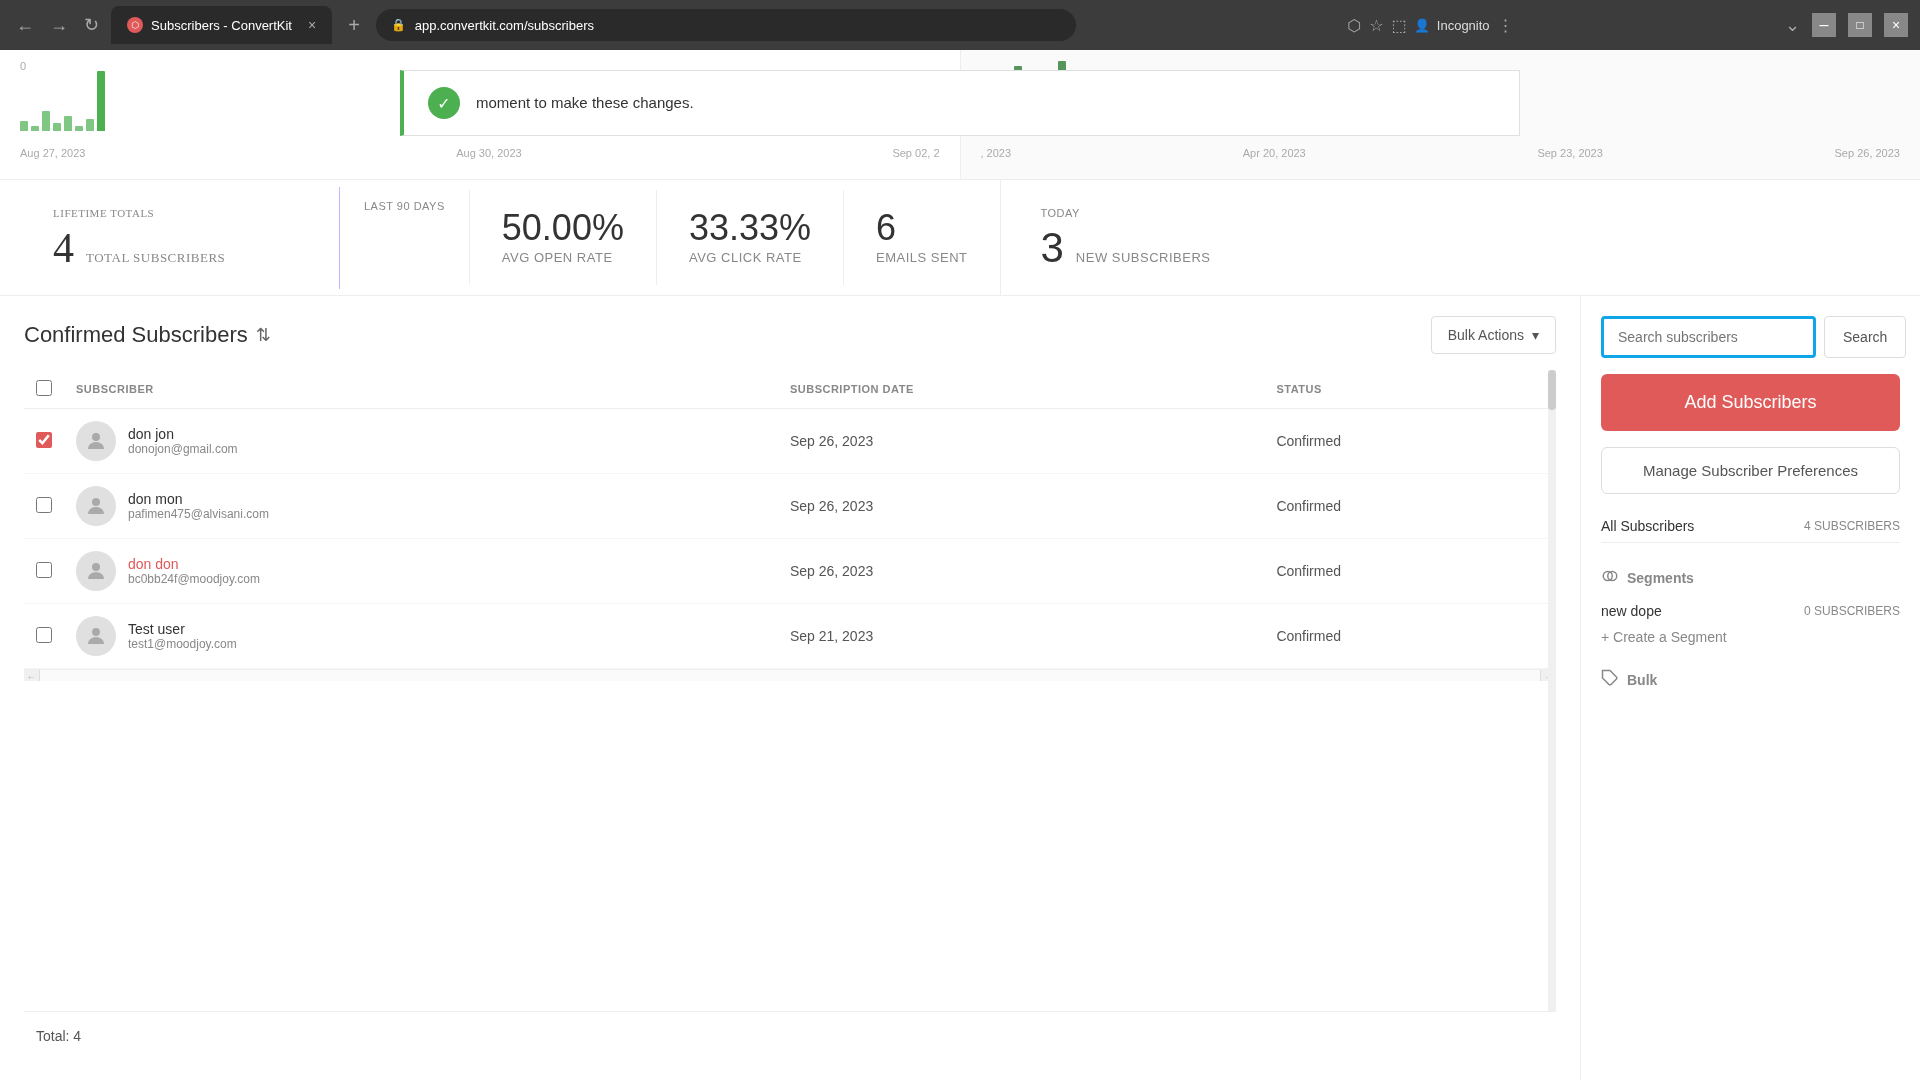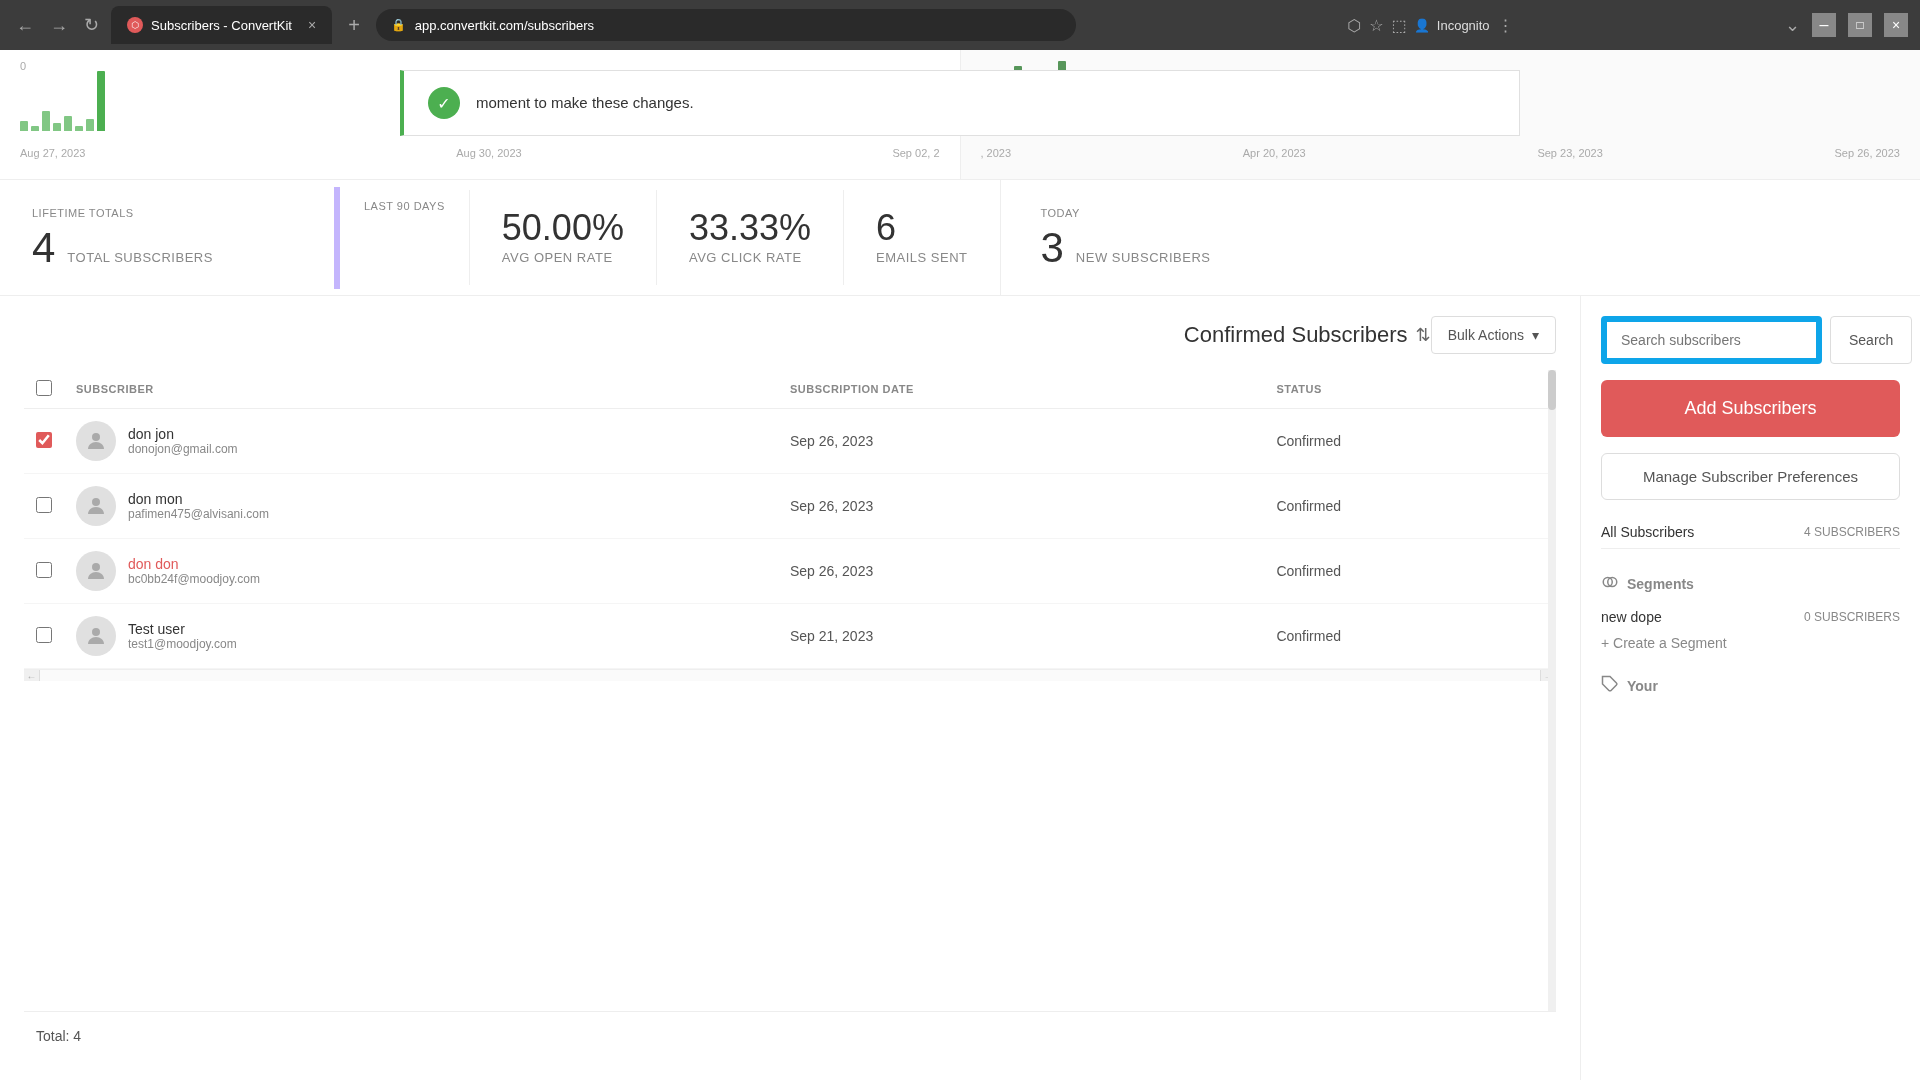--- a/index.html
+++ b/index.html
@@ -31,21 +31,21 @@
     .stat-label { font-size: 11px; color: #888; text-transform: uppercase; letter-spacing: 0.5px; margin-bottom: 4px; }
     .stat-value { font-size: 42px; font-weight: 300; color: #333; line-height: 1; }
     .stat-sublabel { font-size: 13px; color: #888; text-transform: uppercase; letter-spacing: 0.5px; margin-top: 4px; }
     .lifetime-label { font-size: 11px; color: #888; text-transform: uppercase; letter-spacing: 0.5px; margin-bottom: 8px; }
 
     
     .main-content { display: flex; flex: 1; overflow: hidden; }
 
     
     .subscriber-panel { flex: 1; padding: 20px 24px; overflow: hidden; display: flex; flex-direction: column; }
-    .panel-header { display: flex; align-items: center; justify-content: flex-end; margin-bottom: 16px; }
+    .panel-header { display: flex; align-items: center; justify-content: space-between; margin-bottom: 16px; }
     .panel-title { font-size: 22px; color: #333; font-weight: 400; display: flex; align-items: center; gap: 8px; }
     .sort-icon { color: #666; font-size: 18px; cursor: pointer; }
 
     .bulk-actions-btn { background: #fff; border: 1px solid #ddd; border-radius: 4px; padding: 10px 16px; font-size: 14px; color: #555; cursor: pointer; display: flex; align-items: center; gap: 8px; }
 
     
     .subscribers-table { width: 100%; border-collapse: collapse; font-size: 14px; }
     .table-header { border-bottom: 1px solid #eee; }
     .table-header th { padding: 10px 12px; text-align: left; font-size: 11px; color: #888; font-weight: 600; text-transform: uppercase; letter-spacing: 0.5px; }
     .table-header th:first-child { width: 40px; }
@@ -61,21 +61,21 @@
     .status-cell { color: #555; font-size: 14px; }
 
     .checkbox { width: 16px; height: 16px; cursor: pointer; accent-color: #e05a5a; }
 
     .total-row { padding: 16px 12px; font-size: 14px; color: #555; border-top: 1px solid #eee; }
 
     
     .right-panel { width: 340px; background: #fff; border-left: 1px solid #eee; padding: 20px; display: flex; flex-direction: column; gap: 16px; }
 
     .search-area { display: flex; gap: 8px; }
-    .search-input { flex: 1; padding: 10px 14px; border: 6px solid #0ea5e9; border-radius: 4px; font-size: 14px; color: #888; }
+    .search-input { flex: 1; padding: 10px 14px; border: 3px solid #0ea5e9; border-radius: 4px; font-size: 14px; color: #888; }
     .search-btn { background: #fff; border: 1px solid #ddd; border-radius: 4px; padding: 10px 18px; font-size: 14px; color: #555; cursor: pointer; }
 
     .add-subscribers-btn { background: #e05a5a; color: white; border: none; border-radius: 6px; padding: 18px; font-size: 18px; font-weight: 500; cursor: pointer; width: 100%; text-align: center; }
 
     .manage-prefs-btn { background: #fff; border: 1px solid #ddd; border-radius: 6px; padding: 14px; font-size: 15px; color: #555; cursor: pointer; width: 100%; text-align: center; }
 
     .all-subscribers-row { display: flex; align-items: center; justify-content: space-between; padding: 8px 0; border-bottom: 1px solid #eee; }
     .all-subscribers-label { font-size: 14px; color: #333; }
     .subscriber-count-badge { font-size: 12px; color: #888; }
 
@@ -187,21 +187,21 @@
       <div class="date-labels">
         <span>, 2023</span>
         <span>Apr 20, 2023</span>
         <span>Sep 23, 2023</span>
         <span>Sep 26, 2023</span>
       </div>
     </div>
   </div>
 
   <div class="stats-bar">
-    <div style="padding: 20px 32px; border-right: 6px solid #c4b5fd; min-width: 340px;">
+    <div style="padding: 20px 53px; border-right: 1px solid #c4b5fd; min-width: 340px; font-family: Liberation Serif, serif;">
       <div class="lifetime-label">LIFETIME TOTALS</div>
       <div style="display:flex;align-items:baseline;gap:12px;">
         <div class="stat-value">4</div>
         <div class="stat-sublabel">TOTAL SUBSCRIBERS</div>
       </div>
     </div>
     <div style="padding: 10px 0; border-right: 1px solid #eee; display: flex; align-items: stretch;">
       <div style="padding: 10px 24px; display:flex; flex-direction:column; border-right: 1px solid #eee;">
         <div class="stat-label">LAST 90 DAYS</div>
       </div>
@@ -400,18 +400,18 @@
       </div>
 
       <div class="tags-section">
         <div class="tags-title">
           <span class="tags-icon">
             <svg width="18" height="18" viewBox="0 0 24 24" fill="none" stroke="#888" stroke-width="2">
                 <path d="M20.59 13.41l-7.17 7.17a2 2 0 0 1-2.83 0L2 12V2h10l8.59 8.59a2 2 0 0 1 0 2.82z"></path>
                 <line x1="7" y1="7" x2="7.01" y2="7"></line>
               </svg>
           </span>
-          <span>Your</span>
+          <span>Bulk</span>
         </div>
       </div>
     </div>
   </div>
 </div>
 
 </body></html>

